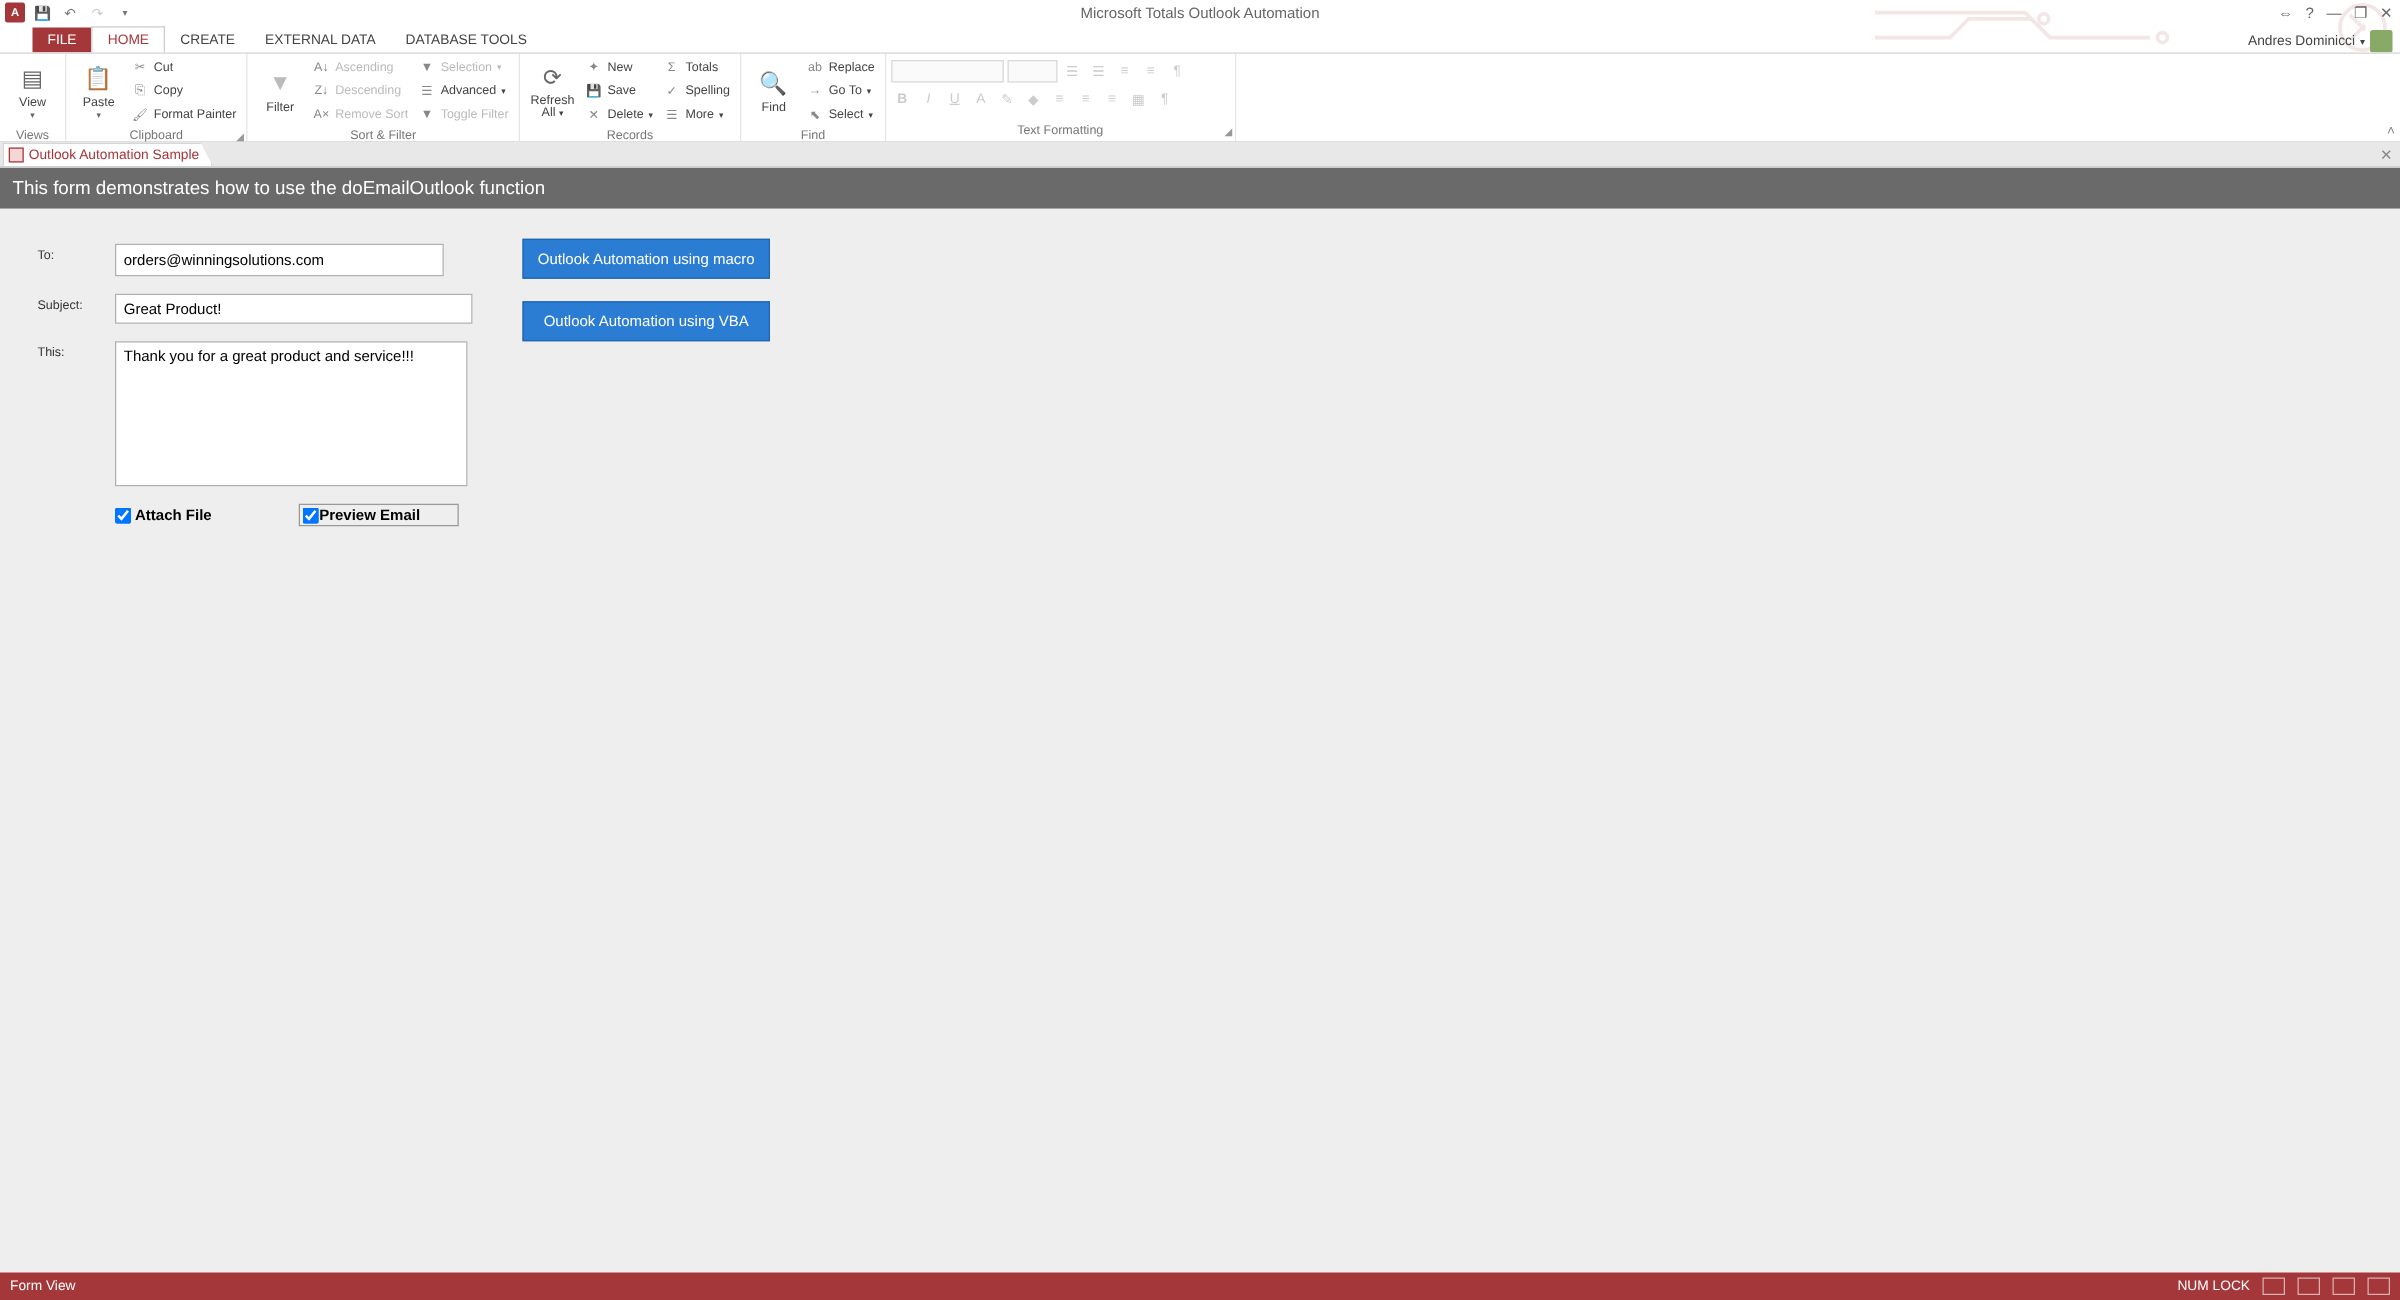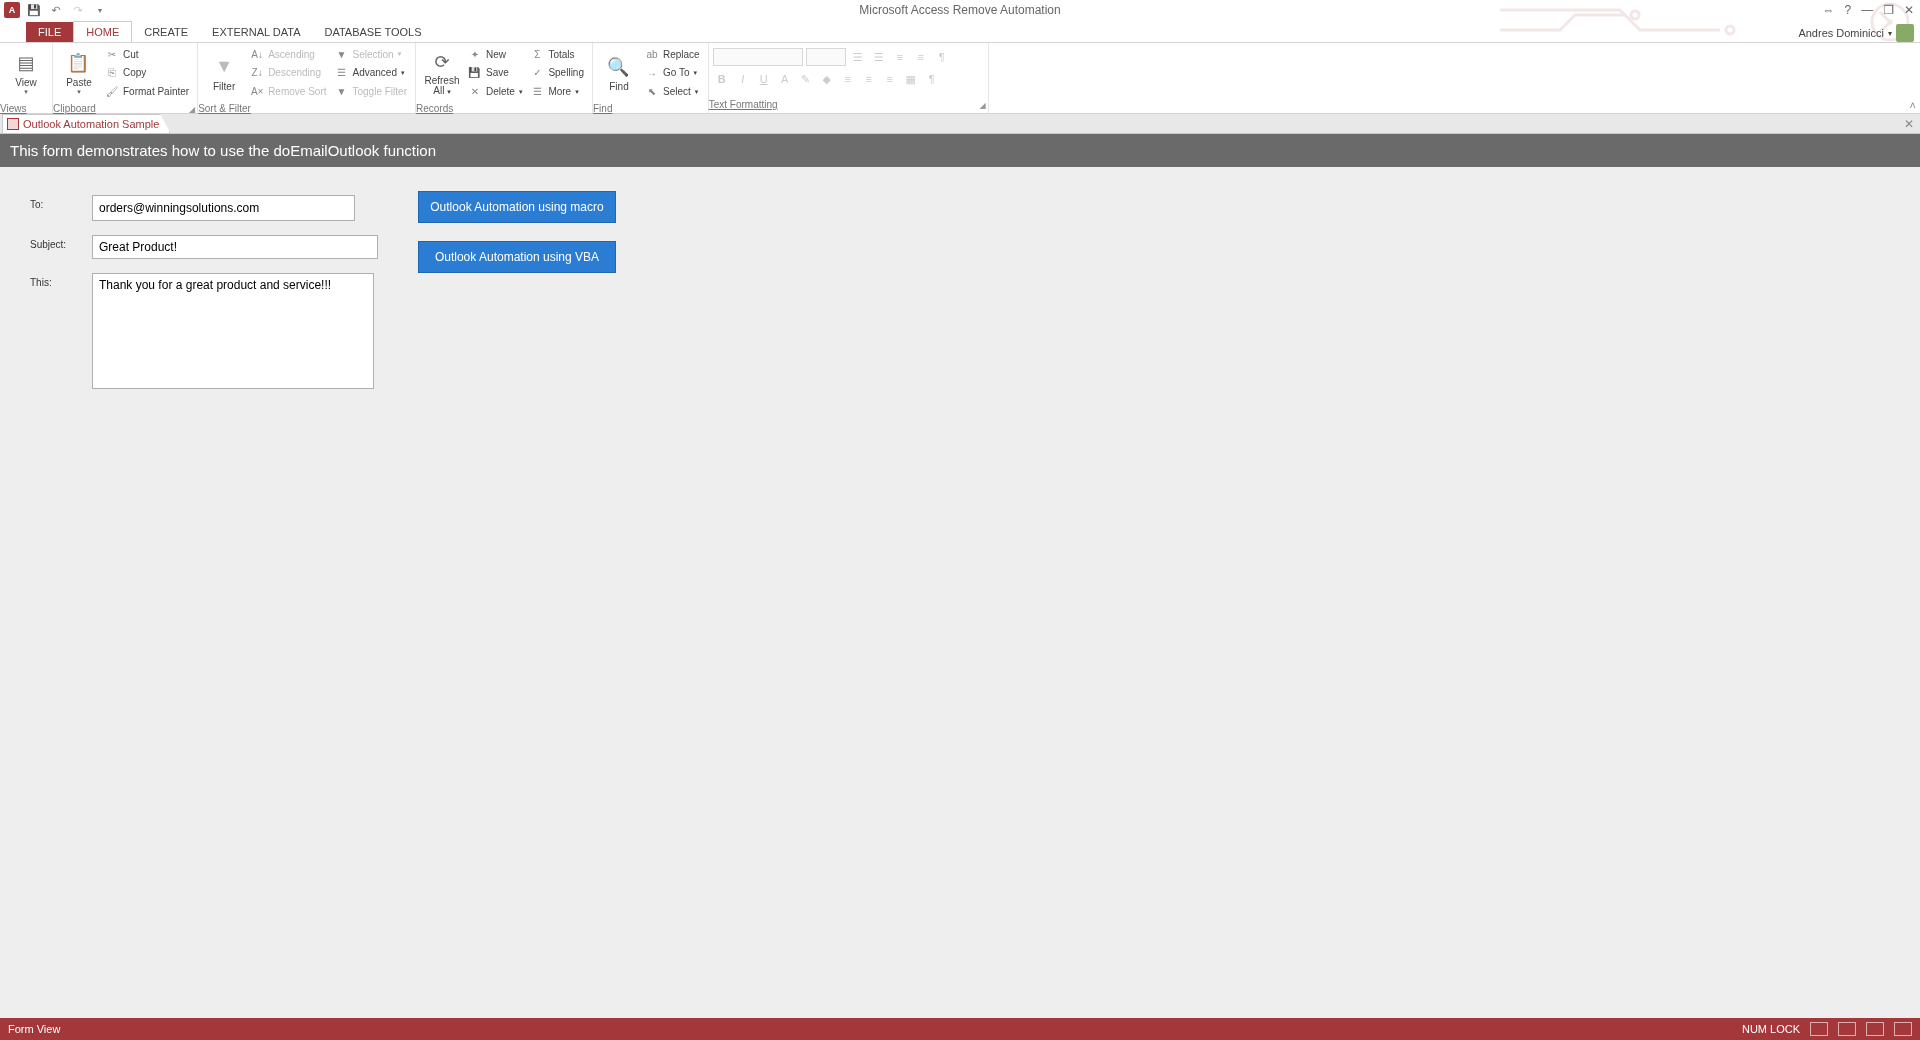--- a/index.html
+++ b/index.html
@@ -19,21 +19,21 @@
 .tabstrip .tab { padding: 4px 12px; color: #444; cursor: pointer; text-transform: uppercase; }
 .tabstrip .tab.file { background: #a4373a; color: #fff; }
 .tabstrip .tab.active { border: 1px solid #ccc; border-bottom: 1px solid #fff; color: #a4373a; background: #fff; position: relative; top: 1px; }
 .tabstrip .user { margin-left: auto; display: flex; align-items: center; gap: 4px; padding-right: 6px; color: #444; font-size: 11px; text-transform: none; }
 .tabstrip .user .avatar { width: 18px; height: 18px; background: #8a6; border-radius: 2px; }
 
 
 .ribbon { height: 72px; border-top: 1px solid #d4d4d4; border-bottom: 1px solid #d4d4d4; background: #fff; display: flex; position: relative; }
 .ribbon-group { border-right: 1px solid #e5e5e5; display: flex; flex-direction: column; position: relative; height: 100%; }
 .ribbon-group-body { flex: 1; display: flex; align-items: flex-start; padding: 2px 4px; }
-.ribbon-group-label { font-size: 10px; color: #777; text-align: left; padding-bottom: 2px; height: 14px; line-height: 12px; position: relative; text-decoration: underline; }
+.ribbon-group-label { font-size: 10px; color: #777; text-align: center; padding-bottom: 2px; height: 14px; line-height: 12px; position: relative; }
 .ribbon-group-label .launcher { position: absolute; right: 2px; bottom: 1px; font-size: 8px; color: #999; cursor: pointer; }
 .ribbon-btn-big { display: flex; flex-direction: column; align-items: center; justify-content: center; width: 44px; height: 56px; font-size: 10px; color: #444; cursor: pointer; }
 .ribbon-btn-big .icon { width: 24px; height: 24px; margin-bottom: 2px; display: flex; align-items: center; justify-content: center; font-size: 18px; color: #666; }
 .ribbon-btn-big .drop { font-size: 7px; color: #666; }
 .ribbon-col { display: flex; flex-direction: column; justify-content: space-around; height: 56px; padding: 0 4px; }
 .ribbon-small { display: flex; align-items: center; gap: 4px; font-size: 10px; color: #444; cursor: pointer; height: 18px; white-space: nowrap; }
 .ribbon-small.disabled { color: #bbb; }
 .ribbon-small .smicon { width: 14px; height: 14px; display: inline-flex; align-items: center; justify-content: center; color: #888; font-size: 10px; }
 .ribbon-collapse { position: absolute; right: 4px; bottom: 2px; font-size: 11px; color: #888; cursor: pointer; }
 
@@ -80,21 +80,21 @@
 <body>
 
 <div class="titlebar">
   <div class="qat">
     <span class="access-icon">A</span>
     <span class="qat-item">💾</span>
     <span class="qat-item">↶</span>
     <span class="qat-item" style="color:#ccc">↷</span>
     <span class="qat-item" style="font-size:8px">▾</span>
   </div>
-  <div class="app-title">Microsoft Access Remove Automation</div>
+  <div class="app-title">Microsoft Totals Outlook Automation</div>
   <div class="watermark">
     <svg viewBox="0 0 420 44">
         <g stroke="#a4373a" stroke-width="3" fill="none">
           <circle cx="390" cy="22" r="18"></circle>
           <path d="M380 12 l12 12 M380 32 l12 -12"></path>
           <path d="M0 10 h120 l20 20 h80"></path>
           <circle cx="230" cy="30" r="4"></circle>
           <path d="M0 30 h60 l15 -15 h50"></path>
           <circle cx="135" cy="15" r="4"></circle>
         </g>
@@ -318,20 +318,30 @@
     <input type="text" class="to-input" value="orders@winningsolutions.com" style="">
   </div>
   <div class="form-row">
     <label>Subject:</label>
     <input type="text" class="subj-input" value="Great Product!" style="">
   </div>
   <div class="form-row">
     <label>This:</label>
     <textarea class="body-input" style="">Thank you for a great product and service!!!</textarea>
   </div>
+  <div class="checks">
+    <label>
+      <input type="checkbox" checked="" style="">
+      <b>Attach File</b>
+    </label>
+    <span class="boxed">
+      <input type="checkbox" checked="" style="">
+      <b>Preview Email</b>
+    </span>
+  </div>
 
   <div class="action-buttons">
     <button>Outlook Automation using macro</button>
     <button>Outlook Automation using VBA</button>
   </div>
 </div>
 
 <div class="statusbar">
   <span>Form View</span>
   <div class="right">

